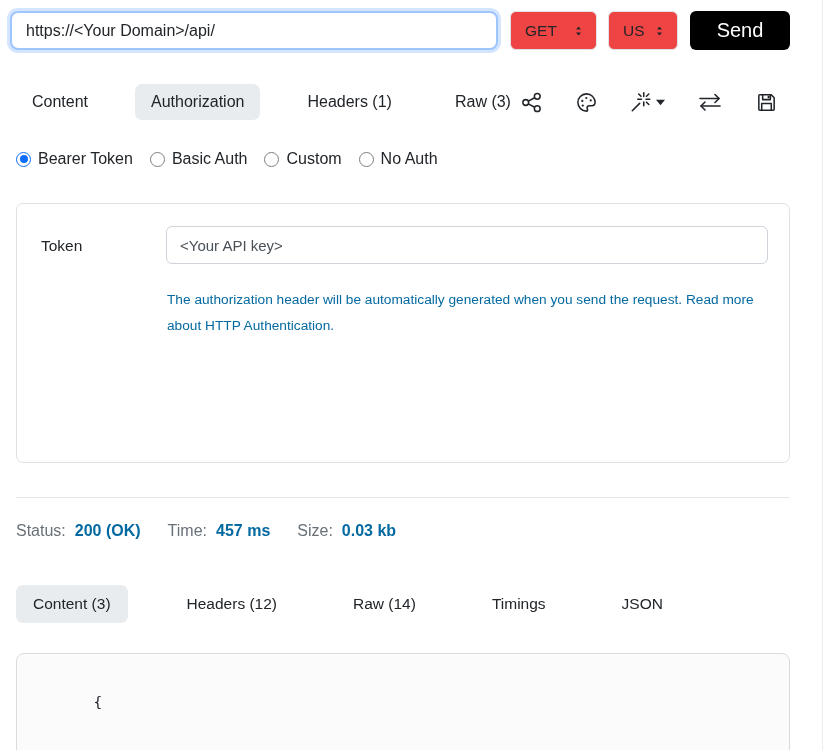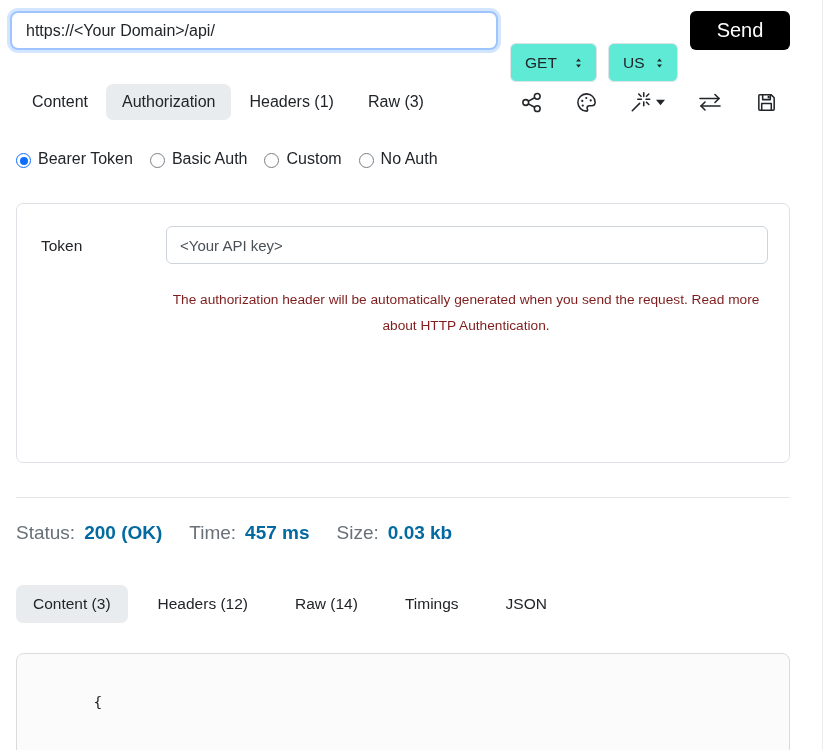--- a/index.html
+++ b/index.html
@@ -8,72 +8,72 @@
   .page { position:relative; width:837px; height:750px; background:#fff; }
   .edge-line { position:absolute; left:822px; top:0; width:1px; height:750px; background:#ececee; }
 
   
   .url-input { position:absolute; left:10px; top:11px; width:488px; height:39px;
                border:2px solid #9ec5fe; border-radius:8px; outline:none;
                box-shadow:0 0 0 3px rgba(13,110,253,.18);
                padding:0 14px; font-size:16px; color:#212529;
                font-family:"Liberation Sans", sans-serif; }
   .select-box { position:absolute; top:11px; height:39px; border:1px solid #dfe3e7;
-                border-radius:6px; background:#5eead4; display:flex; align-items:center;
+                border-radius:6px; background:#ef4444; display:flex; align-items:center;
                 justify-content:space-between; padding:0 11px 0 14px; font-size:15.5px;
-                cursor:pointer;margin-top:32px; }
+                cursor:pointer; }
   .select-get { left:510px; width:87px; }
   .select-us  { left:608px; width:70px; }
   .caret-updown { width:13px; height:14px; flex:0 0 auto; margin-left:8px; }
   .send-btn { position:absolute; left:690px; top:11px; width:100px; height:39px;
               background:#000000; color:#fff; font-size:20px; border:none;
               border-radius:6px; cursor:pointer; font-family:"Liberation Sans", sans-serif; }
 
   
-  .tabs-row { position:absolute; left:16px; display:flex; align-items:center; }
+  .tabs-row { position:absolute; left:16px; display:flex; align-items:center;gap:29px; }
   .tabs-row.req { top:84px; }
   .tabs-row.res { top:585px; }
   .tab { padding:9px 16px; font-size:16px; border-radius:7px; color:#212529;
          cursor:pointer; white-space:nowrap; margin-right:2px; }
   .tabs-row.res .tab { font-size:15.5px; padding:10px 17px; margin-right:13px; }
   .tab.active { background:#e9ecef; }
 
   
   .icon-bar { position:absolute; left:520px; top:88px; width:258px; height:28px;
               display:flex; align-items:center; justify-content:space-between; }
   .icon-btn { display:flex; align-items:center; cursor:pointer; color:#212529; }
   .icon-btn svg { display:block; }
   .dd-caret { width:9px; height:8px; margin-left:4px; }
 
   
   .radio-row { position:absolute; left:16px; top:150px; display:flex; align-items:center; }
-  .radio-opt { display:flex; align-items:flex-end; margin-right:17px; cursor:pointer; }
+  .radio-opt { display:flex; align-items:center; margin-right:17px; cursor:pointer; }
   .radio-circle { width:15px; height:15px; border-radius:50%; border:1px solid #7a7f84;
                   margin-right:7px; background:#fff; flex:0 0 auto; }
   .radio-circle.sel { border:1.5px solid #0d6efd; display:flex; align-items:center;
                       justify-content:center; }
   .radio-circle.sel::after { content:""; width:8px; height:8px; border-radius:50%;
                              background:#0d6efd; }
   .radio-label { font-size:16px; color:#212529; }
 
   
   .auth-panel { position:absolute; left:16px; top:203px; width:774px; height:260px;
                 border:1px solid #dee2e6; border-radius:7px; background:#fff; }
   .token-label { position:absolute; left:24px; top:33px; font-size:15.5px; color:#212529; }
   .token-input { position:absolute; left:149px; top:22px; width:602px; height:38px;
                  border:1px solid #ced4da; border-radius:6px; padding:0 13px;
                  font-size:15px; color:#7f1d1d; font-family:"Liberation Sans", sans-serif; }
   .token-input::placeholder { color:#495057; opacity:1; }
   .helper-text { position:absolute; left:150px; top:83px; width:598px; font-size:13.7px;
-                 line-height:25.5px; color:#7f1d1d;text-align:center; }
+                 line-height:25.5px; color:#0369a1; }
 
   
   .divider { position:absolute; left:16px; top:497px; width:774px; height:1px; background:#e4e6e8; }
   .status-row { position:absolute; left:16px; top:522px; display:flex; align-items:flex-end;
-                font-size:19px; }
+                font-size:16px; }
   .status-row .lbl { color:#687078; margin-right:9px; }
   .status-row .val { color:#0369a1; font-weight:bold; margin-right:27px; }
 
   .code-block { position:absolute; left:16px; top:653px; width:774px; height:110px;
                 background:#fbfbfc; border:1px solid #d9dcdf; border-radius:8px;
                 padding:11px 0 0 24px; overflow:hidden; }
   .code-line { font-family:"DejaVu Sans Mono","Liberation Mono",monospace;
                font-size:14.5px; line-height:25px; white-space:pre; color:#212529; }
 </style>
 </head>

